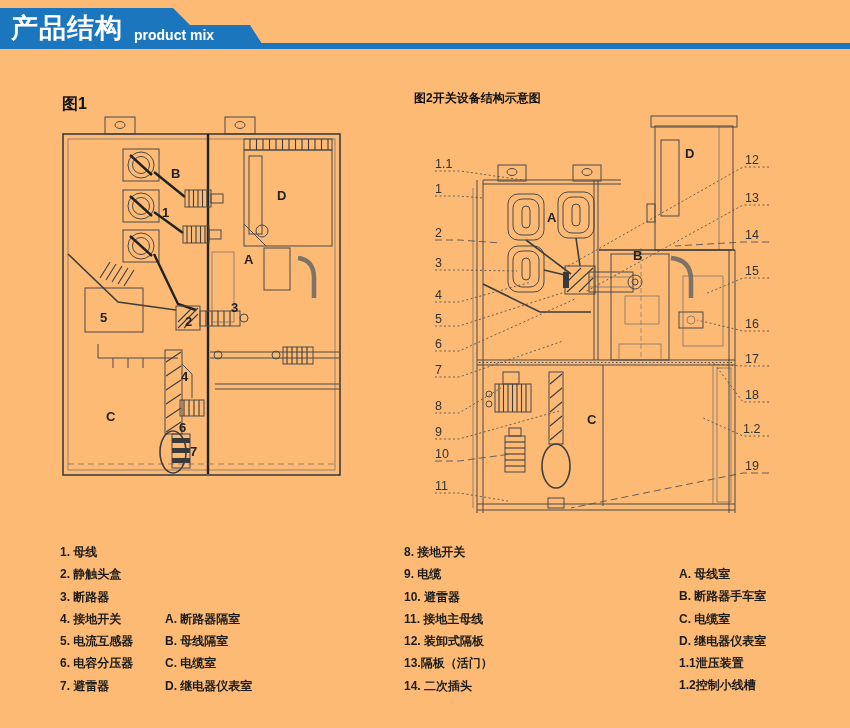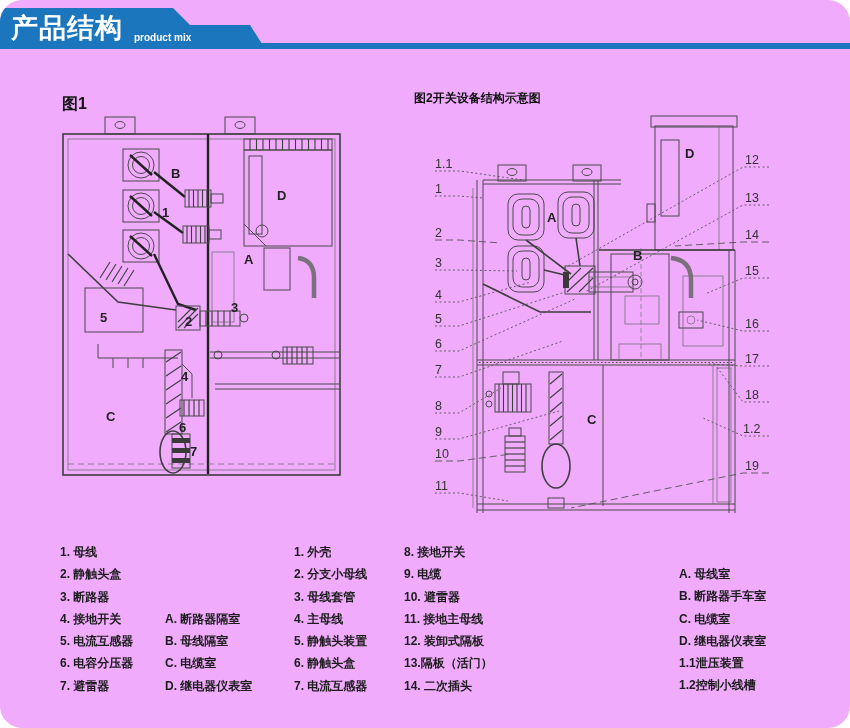--- a/index.html
+++ b/index.html
@@ -1,23 +1,23 @@
 <!DOCTYPE html>
 <html><head>
 <meta charset="utf-8">
 <style>
   html,body{margin:0;padding:0;background:#fff;}
-  .page{position:relative;width:850px;height:728px;background:#f0abfc;overflow:hidden;
-        font-family:"Liberation Sans","DejaVu Sans",sans-serif;border-radius:22px;}
+  .page{position:relative;width:850px;height:728px;background:#fdba74;overflow:hidden;
+        font-family:"Liberation Sans","DejaVu Sans",sans-serif;}
   
   .stripe{position:absolute;left:0;top:43px;width:850px;height:6px;background:#1b76bd;}
   .banner{position:absolute;left:0;top:8px;width:264px;height:39px;background:#1b76bd;
           clip-path:polygon(0 0,173px 0,190px 17px,250px 17px,264px 39px,0 39px);}
   .banner .t1{position:absolute;left:11px;bottom:1px;color:#fff;font-size:27px;font-weight:bold;letter-spacing:1px;}
-  .banner .t2{position:absolute;left:134px;bottom:4px;color:#fff;font-size:10px;font-weight:bold;}
+  .banner .t2{position:absolute;left:134px;bottom:4px;color:#fff;font-size:14px;font-weight:bold;}
   
   .figtitle{position:absolute;color:#111;font-weight:bold;white-space:nowrap;}
   #f1t{left:62px;top:94px;font-size:16px;}
   #f2t{left:414px;top:90px;font-size:12px;}
   
   svg{position:absolute;}
   #svg1{left:58px;top:112px;}
   #svg2{left:413px;top:106px;}
   .ln{stroke:#4a4a4a;fill:none;stroke-width:1;}
   .ln0{stroke:#6a6a6a;fill:none;stroke-width:0.7;}
@@ -389,83 +389,60 @@
     <div class="row">
         <span class="p1">6. 电容分压器</span>
         <span>C. 电缆室</span>
       </div>
     <div class="row">
         <span class="p1">7. 避雷器</span>
         <span>D. 继电器仪表室</span>
       </div>
   </div>
 
-  <div class="leg" id="legB">
-    <div class="row">
-        <span>1. 外壳</span>
-      </div>
-    <div class="row">
-        <span>2. 分支小母线</span>
-      </div>
-    <div class="row">
-        <span>3. 母线套管</span>
-      </div>
-    <div class="row">
-        <span>4. 主母线</span>
-      </div>
-    <div class="row">
-        <span>5. 静触头装置</span>
-      </div>
-    <div class="row">
-        <span>6. 静触头盒</span>
-      </div>
-    <div class="row">
-        <span>7. 电流互感器</span>
+
+  <div class="leg" id="legC">
+    <div class="row">
+        <span>8. 接地开关</span>
+      </div>
+    <div class="row">
+        <span>9. 电缆</span>
+      </div>
+    <div class="row">
+        <span>10. 避雷器</span>
+      </div>
+    <div class="row">
+        <span>11. 接地主母线</span>
+      </div>
+    <div class="row">
+        <span>12. 装卸式隔板</span>
+      </div>
+    <div class="row">
+        <span>13.隔板（活门）</span>
+      </div>
+    <div class="row">
+        <span>14. 二次插头</span>
       </div>
   </div>
 
-  <div class="leg" id="legC">
-    <div class="row">
-        <span>8. 接地开关</span>
-      </div>
-    <div class="row">
-        <span>9. 电缆</span>
-      </div>
-    <div class="row">
-        <span>10. 避雷器</span>
-      </div>
-    <div class="row">
-        <span>11. 接地主母线</span>
-      </div>
-    <div class="row">
-        <span>12. 装卸式隔板</span>
-      </div>
-    <div class="row">
-        <span>13.隔板（活门）</span>
-      </div>
-    <div class="row">
-        <span>14. 二次插头</span>
+
+  <div class="leg" id="legE">
+    <div class="row">
+        <span>A. 母线室</span>
+      </div>
+    <div class="row">
+        <span>B. 断路器手车室</span>
+      </div>
+    <div class="row">
+        <span>C. 电缆室</span>
+      </div>
+    <div class="row">
+        <span>D. 继电器仪表室</span>
+      </div>
+    <div class="row">
+        <span>1.1泄压装置</span>
+      </div>
+    <div class="row">
+        <span>1.2控制小线槽</span>
       </div>
   </div>
 
-
-  <div class="leg" id="legE">
-    <div class="row">
-        <span>A. 母线室</span>
-      </div>
-    <div class="row">
-        <span>B. 断路器手车室</span>
-      </div>
-    <div class="row">
-        <span>C. 电缆室</span>
-      </div>
-    <div class="row">
-        <span>D. 继电器仪表室</span>
-      </div>
-    <div class="row">
-        <span>1.1泄压装置</span>
-      </div>
-    <div class="row">
-        <span>1.2控制小线槽</span>
-      </div>
-  </div>
-
 </div>
 
 </body></html>

